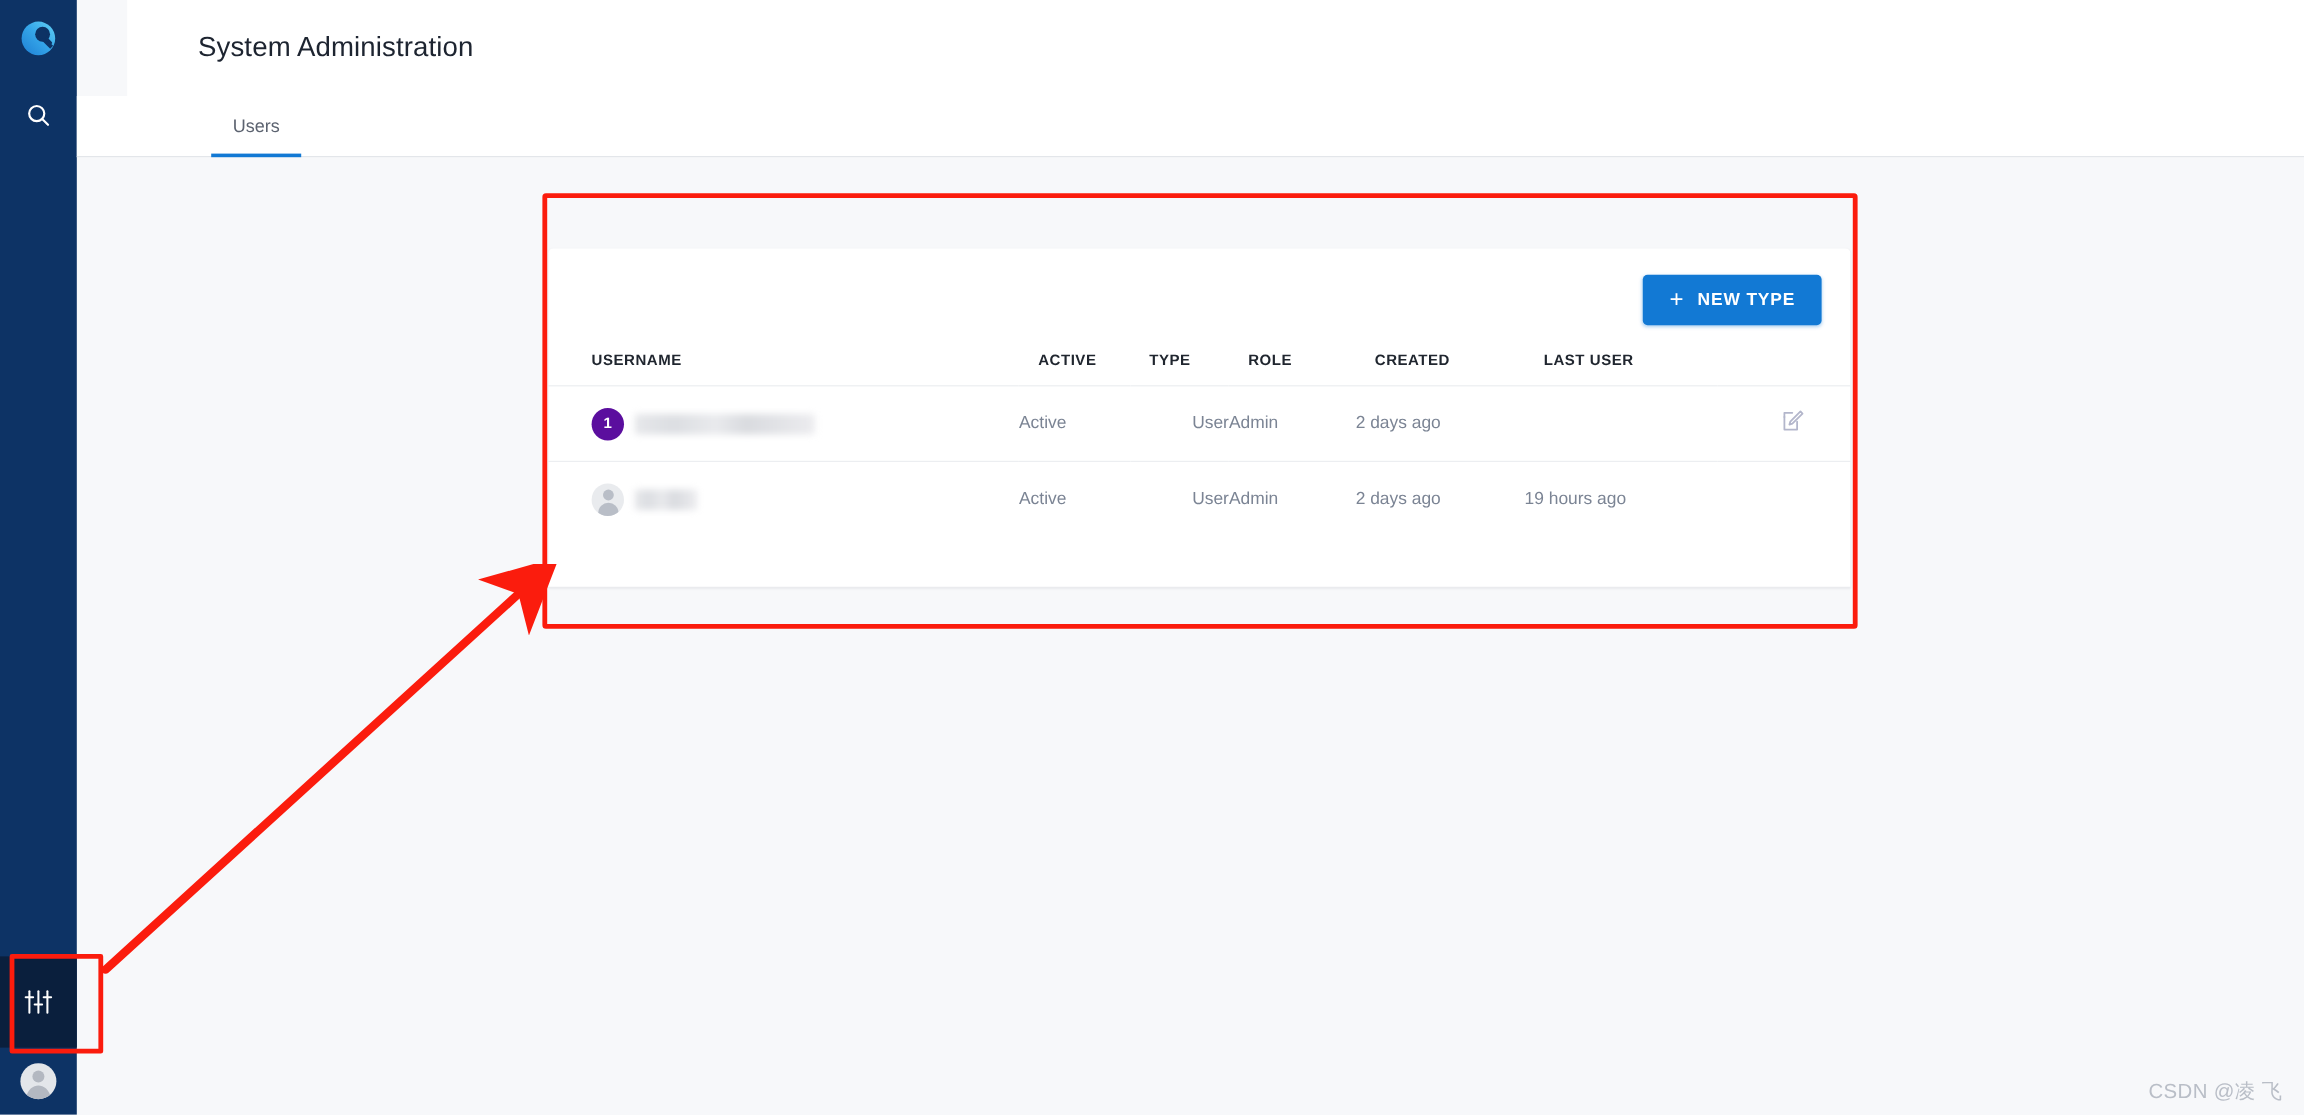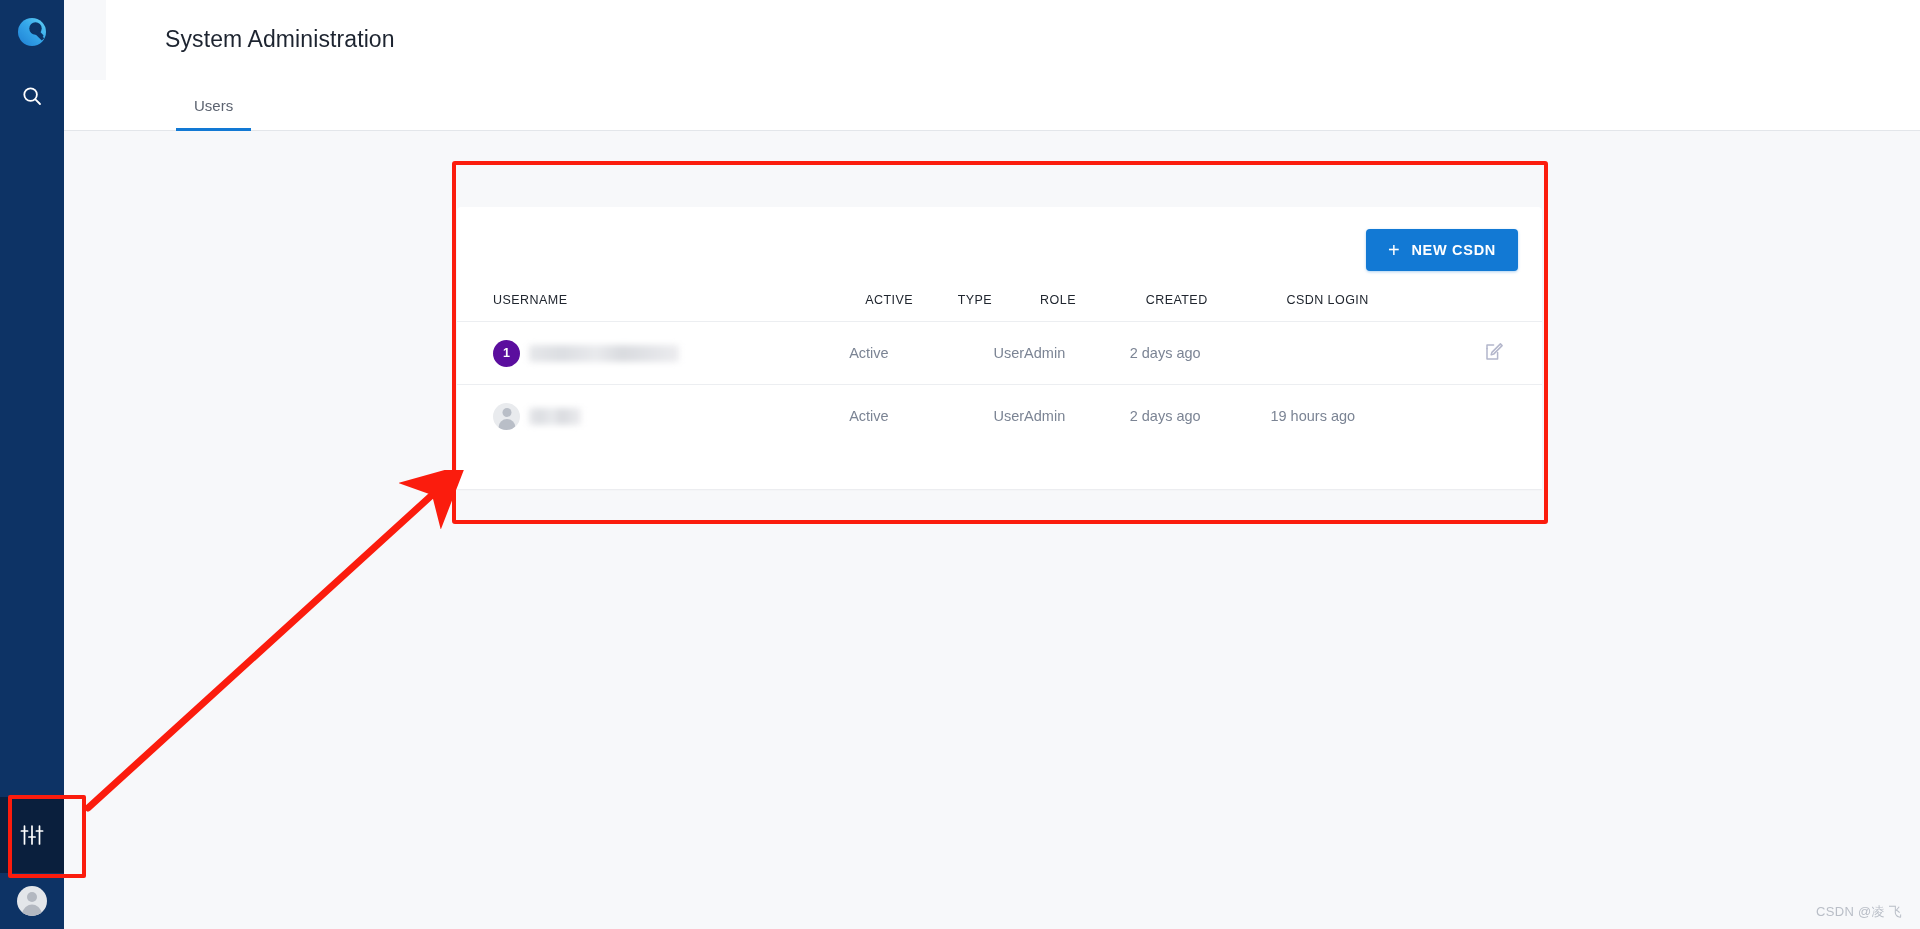--- a/index.html
+++ b/index.html
@@ -117,21 +117,21 @@
     font-size: 20px; font-weight: 400; line-height: 1; display:block;
   }
 
   table.user-table {
     width: 100%;
     border-collapse: collapse;
     table-layout: fixed;
   }
   table.user-table th {
     text-align: left;
-    font-size: 12.5px; font-weight: 400;
+    font-size: 12.5px; font-weight: 700;
     letter-spacing: .45px;
     color: #20262f;
     padding: 0 0 14px 16px;
     vertical-align: bottom;
   }
   table.user-table td {
     font-size: 14.5px;
     color: #7b8494;
     height: 63px;
     border-top: 1px solid #eceef1;
@@ -202,21 +202,21 @@
   }
   .anno-arrow {
     position: absolute; left: 60px; top: 470px;
     width: 420px; height: 360px;
     pointer-events: none;
   }
 
   
   .watermark {
     position: absolute; right: 18px; bottom: 8px;
-    font-size: 13px; color: #b9bec7;
+    font-size: 17px; color: #b9bec7;
     letter-spacing: .3px;
   }
 </style>
 </head>
 <body>
 
 <div id="app">
 
   <nav class="sidebar">
 
@@ -283,33 +283,33 @@
     </div>
   </div>
 
   <div class="card-outer"></div>
 
   <section class="card">
 
     <div class="card-toolbar">
       <button class="new-user-btn">
         <span class="plus-icon">+</span>
-        <span>NEW CSDN</span>
+        <span>NEW TYPE</span>
       </button>
     </div>
 
     <table class="user-table">
       <thead>
         <tr>
           <th class="col-username">USERNAME</th>
           <th class="col-active">ACTIVE</th>
           <th class="col-type">TYPE</th>
           <th class="col-role">ROLE</th>
           <th class="col-created">CREATED</th>
-          <th class="col-login">CSDN LOGIN</th>
+          <th class="col-login">LAST USER</th>
           <th class="col-actions"></th>
         </tr>
       </thead>
       <tbody>
 
         <tr>
           <td class="col-username">
             <span class="user-cell">
               <span class="badge-avatar">1</span>
               <span class="blurred-name blur-w1"></span>

